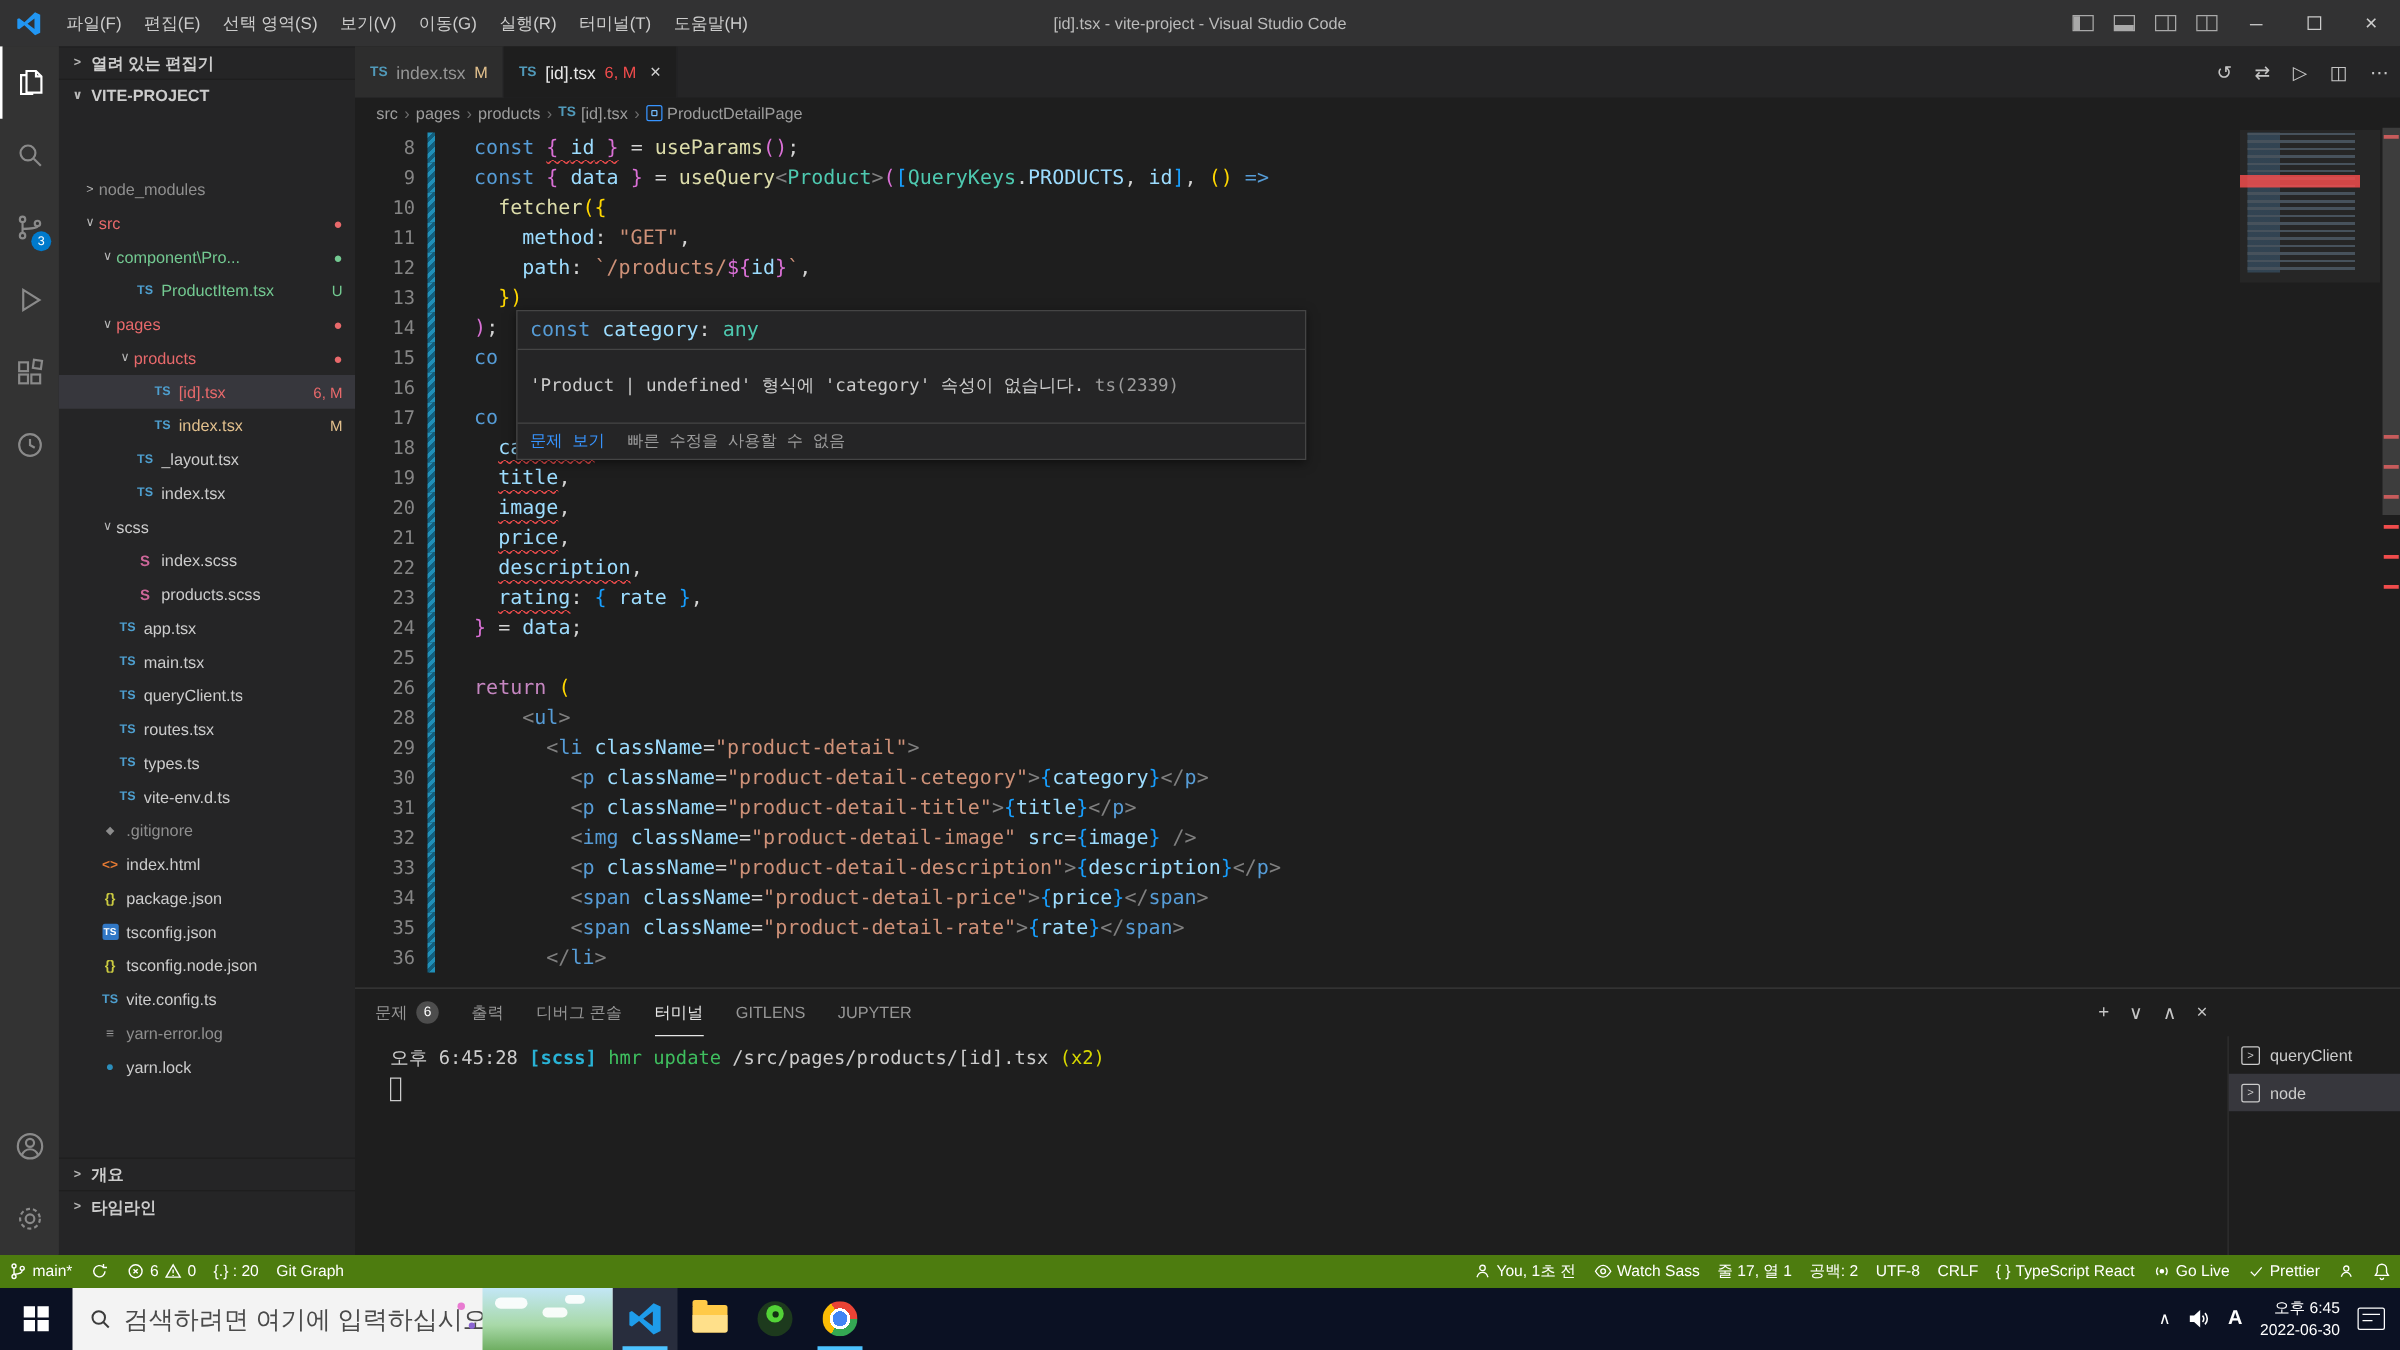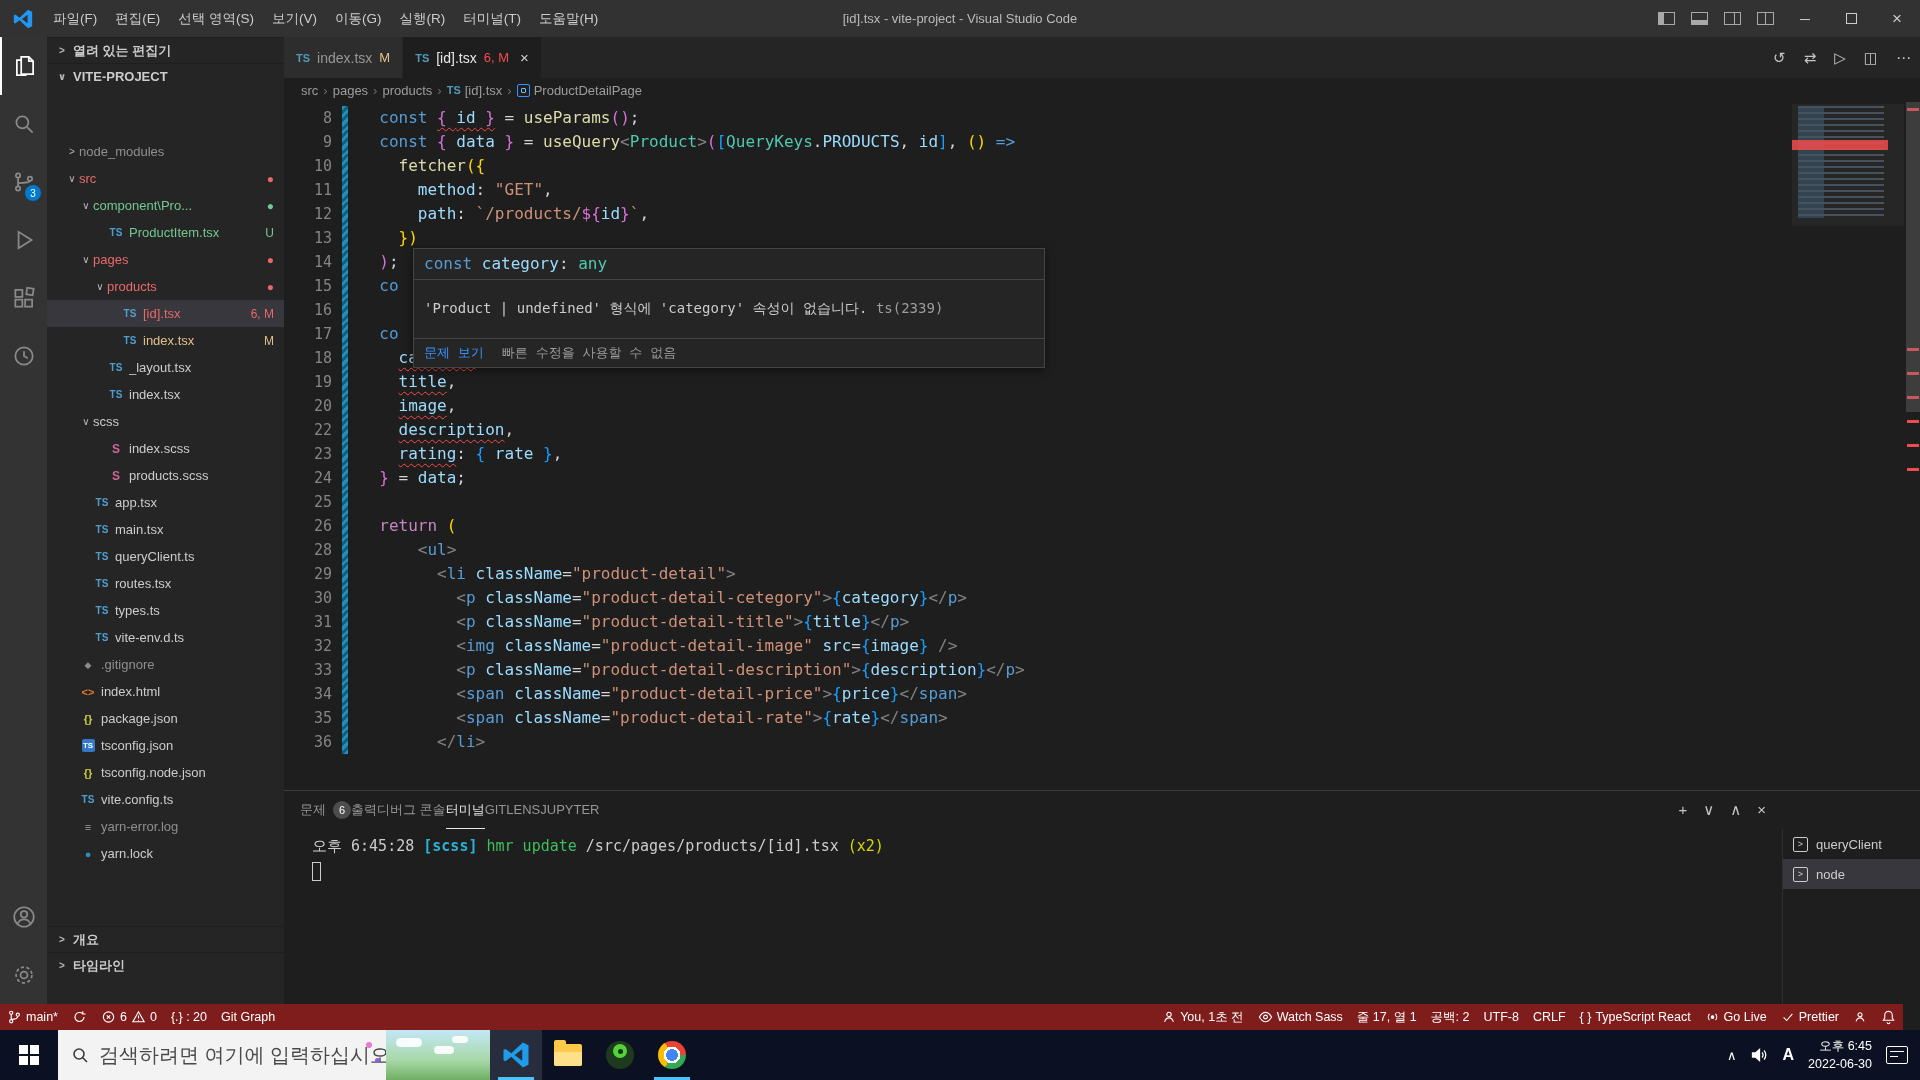--- a/index.html
+++ b/index.html
@@ -113,21 +113,21 @@
   #panel-actions span{padding:0 8px}
   #term{position:absolute;left:0;right:138px;top:38px;bottom:0;padding:8px 0 0 28px;font-size:15px}
   .t-time{color:#cccccc}.t-vite{color:#29b2d5;font-weight:700}.t-hmr{color:#3fbf5f}.t-path{color:#cccccc}.t-count{color:#d7d700}
   #t-cursor{width:9px;height:19px;border:1px solid #cccccc;margin-top:6px}
   #term-side{position:absolute;right:0;top:38px;bottom:0;width:138px;border-left:1px solid #303031}
   .term-row{height:30px;display:flex;align-items:center;gap:8px;padding-left:10px;font-size:13px;color:#cccccc}
   .term-row.selected{background:#37373d}
   .term-glyph{width:15px;height:15px;border:1px solid #cccccc;border-radius:2px;font-size:9px;display:flex;align-items:center;justify-content:center}
 
   
-  #statusbar{position:fixed;left:0;right:17px;bottom:50px;height:26px;background:#7f1d1d;display:flex;align-items:flex-start;color:#ffffff;font-size:12.5px;z-index:40}
+  #statusbar{position:fixed;left:0;right:0;bottom:50px;height:26px;background:#4d7c0f;display:flex;align-items:flex-start;color:#ffffff;font-size:12.5px;z-index:40}
   .sitem{display:flex;align-items:center;gap:4px;padding:0 7px;height:26px;white-space:nowrap}
   .sitem svg{stroke:#fff;fill:none;stroke-width:1.2}
   #sb-right{margin-left:auto;display:flex;align-items:center}
 
   
   #taskbar{position:fixed;left:0;right:0;bottom:0;height:50px;background:#0b1123;display:flex;align-items:stretch;z-index:50}
   #start{width:58px;display:flex;align-items:center;justify-content:center}
   #start-grid{display:grid;grid-template-columns:9px 9px;grid-template-rows:9px 9px;gap:2px}
   #start-grid i{background:#fff}
   #tb-search{width:432px;background:#f3f3f3;display:flex;align-items:center;position:relative;color:#3b3b3b}
@@ -510,20 +510,25 @@
           <span class="ln mono">19</span>
           <span class="gut"></span>
           <span class="ct"><span class="tok pl">    </span><span class="tok vr e">title</span><span class="tok pl">,</span></span>
         </div>
         <div class="cl">
           <span class="ln mono">20</span>
           <span class="gut"></span>
           <span class="ct"><span class="tok pl">    </span><span class="tok vr e">image</span><span class="tok pl">,</span></span>
         </div>
         <div class="cl">
+          <span class="ln mono">21</span>
+          <span class="gut"></span>
+          <span class="ct"><span class="tok pl">    </span><span class="tok vr e">price</span><span class="tok pl">,</span></span>
+        </div>
+        <div class="cl">
           <span class="ln mono">22</span>
           <span class="gut"></span>
           <span class="ct"><span class="tok pl">    </span><span class="tok vr e">description</span><span class="tok pl">,</span></span>
         </div>
         <div class="cl">
           <span class="ln mono">23</span>
           <span class="gut"></span>
           <span class="ct"><span class="tok pl">    </span><span class="tok vr e">rating</span><span class="tok pl">: </span><span class="tok b3">{ </span><span class="tok vr">rate</span><span class="tok b3"> }</span><span class="tok pl">,</span></span>
         </div>
         <div class="cl">
@@ -609,21 +614,21 @@
       <div id="hover-msg"><span>'Product | undefined' 형식에 'category' 속성이 없습니다. </span><span id="hover-code">ts(2339)</span></div>
       <div id="hover-actions">
         <span id="hover-problem">문제 보기</span>
         <span id="hover-hint">빠른 수정을 사용할 수 없음</span>
       </div>
     </div>
   </div>
 
   <div id="panel">
     <div id="panel-tabs">
-      <div id="ptabs-holder" style="display:flex;">
+      <div id="ptabs-holder" style="display:flex;gap:26px">
           <div class="ptab">
             <span>문제</span>
             <span class="pbadge">6</span>
           </div>
           <div class="ptab">
             <span>출력</span>
           </div>
           <div class="ptab">
             <span>디버그 콘솔</span>
           </div>

